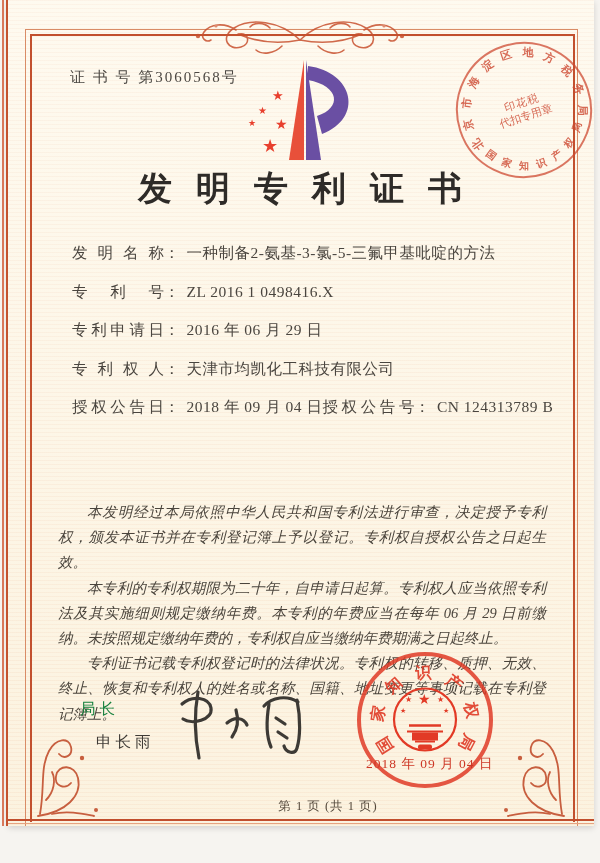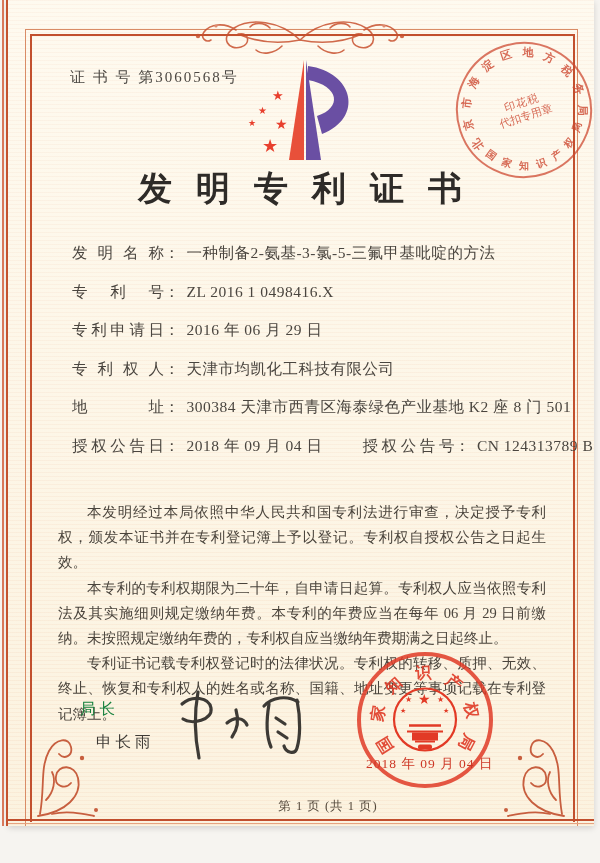--- a/index.html
+++ b/index.html
@@ -57,24 +57,24 @@
     position:absolute;left:50%;top:50%;width:1em;height:1em;
     margin:-0.5em 0 0 -0.5em;text-align:center;line-height:1em;display:block;
   }
   .tax-ring-outer{font-size:11px;font-weight:bold;}
   .tax-ring-inner{font-size:10px;font-weight:bold;}
   
   .fields{position:absolute;left:72px;top:243px;width:474px;font-size:15.5px;color:#4a453f;font-family:Liberation Serif, serif;}
   .field-row{height:17px;margin-bottom:21.5px;white-space:nowrap;}
   .lbl-inner{display:inline-block;width:92px;text-align:justify;text-align-last:justify;vertical-align:bottom;}
   .f-value{margin-left:7px;letter-spacing:.5px;}
-  .grant-pair2{margin-left:40px;}
+  .grant-pair2{}
   
   .paras{position:absolute;left:58px;top:500px;width:488px;font-size:14.5px;line-height:25.2px;color:#4a443c;text-align:justify;}
-  .paras p{margin:0;text-indent:2em;}
+  .paras p{margin:0;text-indent:2em;font-style:italic;}
   
   .sig-title{position:absolute;left:80px;top:699px;font-size:15.5px;letter-spacing:4px;color:#15803d;}
   .sig-name{position:absolute;left:96px;top:732px;font-size:15.5px;letter-spacing:4px;color:#3f3b36;}
   .signature-svg{position:absolute;left:168px;top:680px;width:152px;height:88px;}
   
   .seal{position:absolute;left:357px;top:652px;width:136px;height:136px;color:rgba(223,58,38,.9);}
   .seal-circle{position:absolute;inset:0;border:4px solid rgba(223,58,38,.85);border-radius:50%;}
   .seal-ring{font-size:16px;font-weight:bold;}
   .emblem{position:absolute;left:50%;top:50%;width:76px;height:84px;transform:translate(-50%,-53%);}
   .seal-date{position:absolute;left:366px;top:755px;width:150px;font-size:13.5px;color:#cd3826;letter-spacing:1px;}
@@ -178,23 +178,20 @@
   <div class="field-row">
     <span class="f-label"><span class="lbl-inner">专利号</span><span>：</span></span><span class="f-value">ZL 2016 1 0498416.X</span>
   </div>
   <div class="field-row">
     <span class="f-label"><span class="lbl-inner">专利申请日</span><span>：</span></span><span class="f-value">2016 年 06 月 29 日</span>
   </div>
   <div class="field-row">
     <span class="f-label"><span class="lbl-inner">专利权人</span><span>：</span></span><span class="f-value">天津市均凯化工科技有限公司</span>
   </div>
   <div class="field-row">
-    <span class="f-label"><span class="lbl-inner">地址</span><span>：</span></span><span class="f-value">300384 天津市西青区海泰绿色产业基地 K2 座 8 门 501</span>
-  </div>
-  <div class="field-row">
     <span class="f-label"><span class="lbl-inner">授权公告日</span><span>：</span></span><span class="f-value">2018 年 09 月 04 日</span><span class="f-label grant-pair2"><span class="lbl-inner">授权公告号</span><span>：</span></span><span class="f-value">CN 124313789 B</span>
   </div>
 </div>
 
 <div class="paras">
   <p>本发明经过本局依照中华人民共和国专利法进行审查，决定授予专利权，颁发本证书并在专利登记簿上予以登记。专利权自授权公告之日起生效。</p>
   <p>本专利的专利权期限为二十年，自申请日起算。专利权人应当依照专利法及其实施细则规定缴纳年费。本专利的年费应当在每年 06 月 29 日前缴纳。未按照规定缴纳年费的，专利权自应当缴纳年费期满之日起终止。</p>
   <p>专利证书记载专利权登记时的法律状况。专利权的转移、质押、无效、终止、恢复和专利权人的姓名或名称、国籍、地址变更等事项记载在专利登记簿上。</p>
 </div>
 

